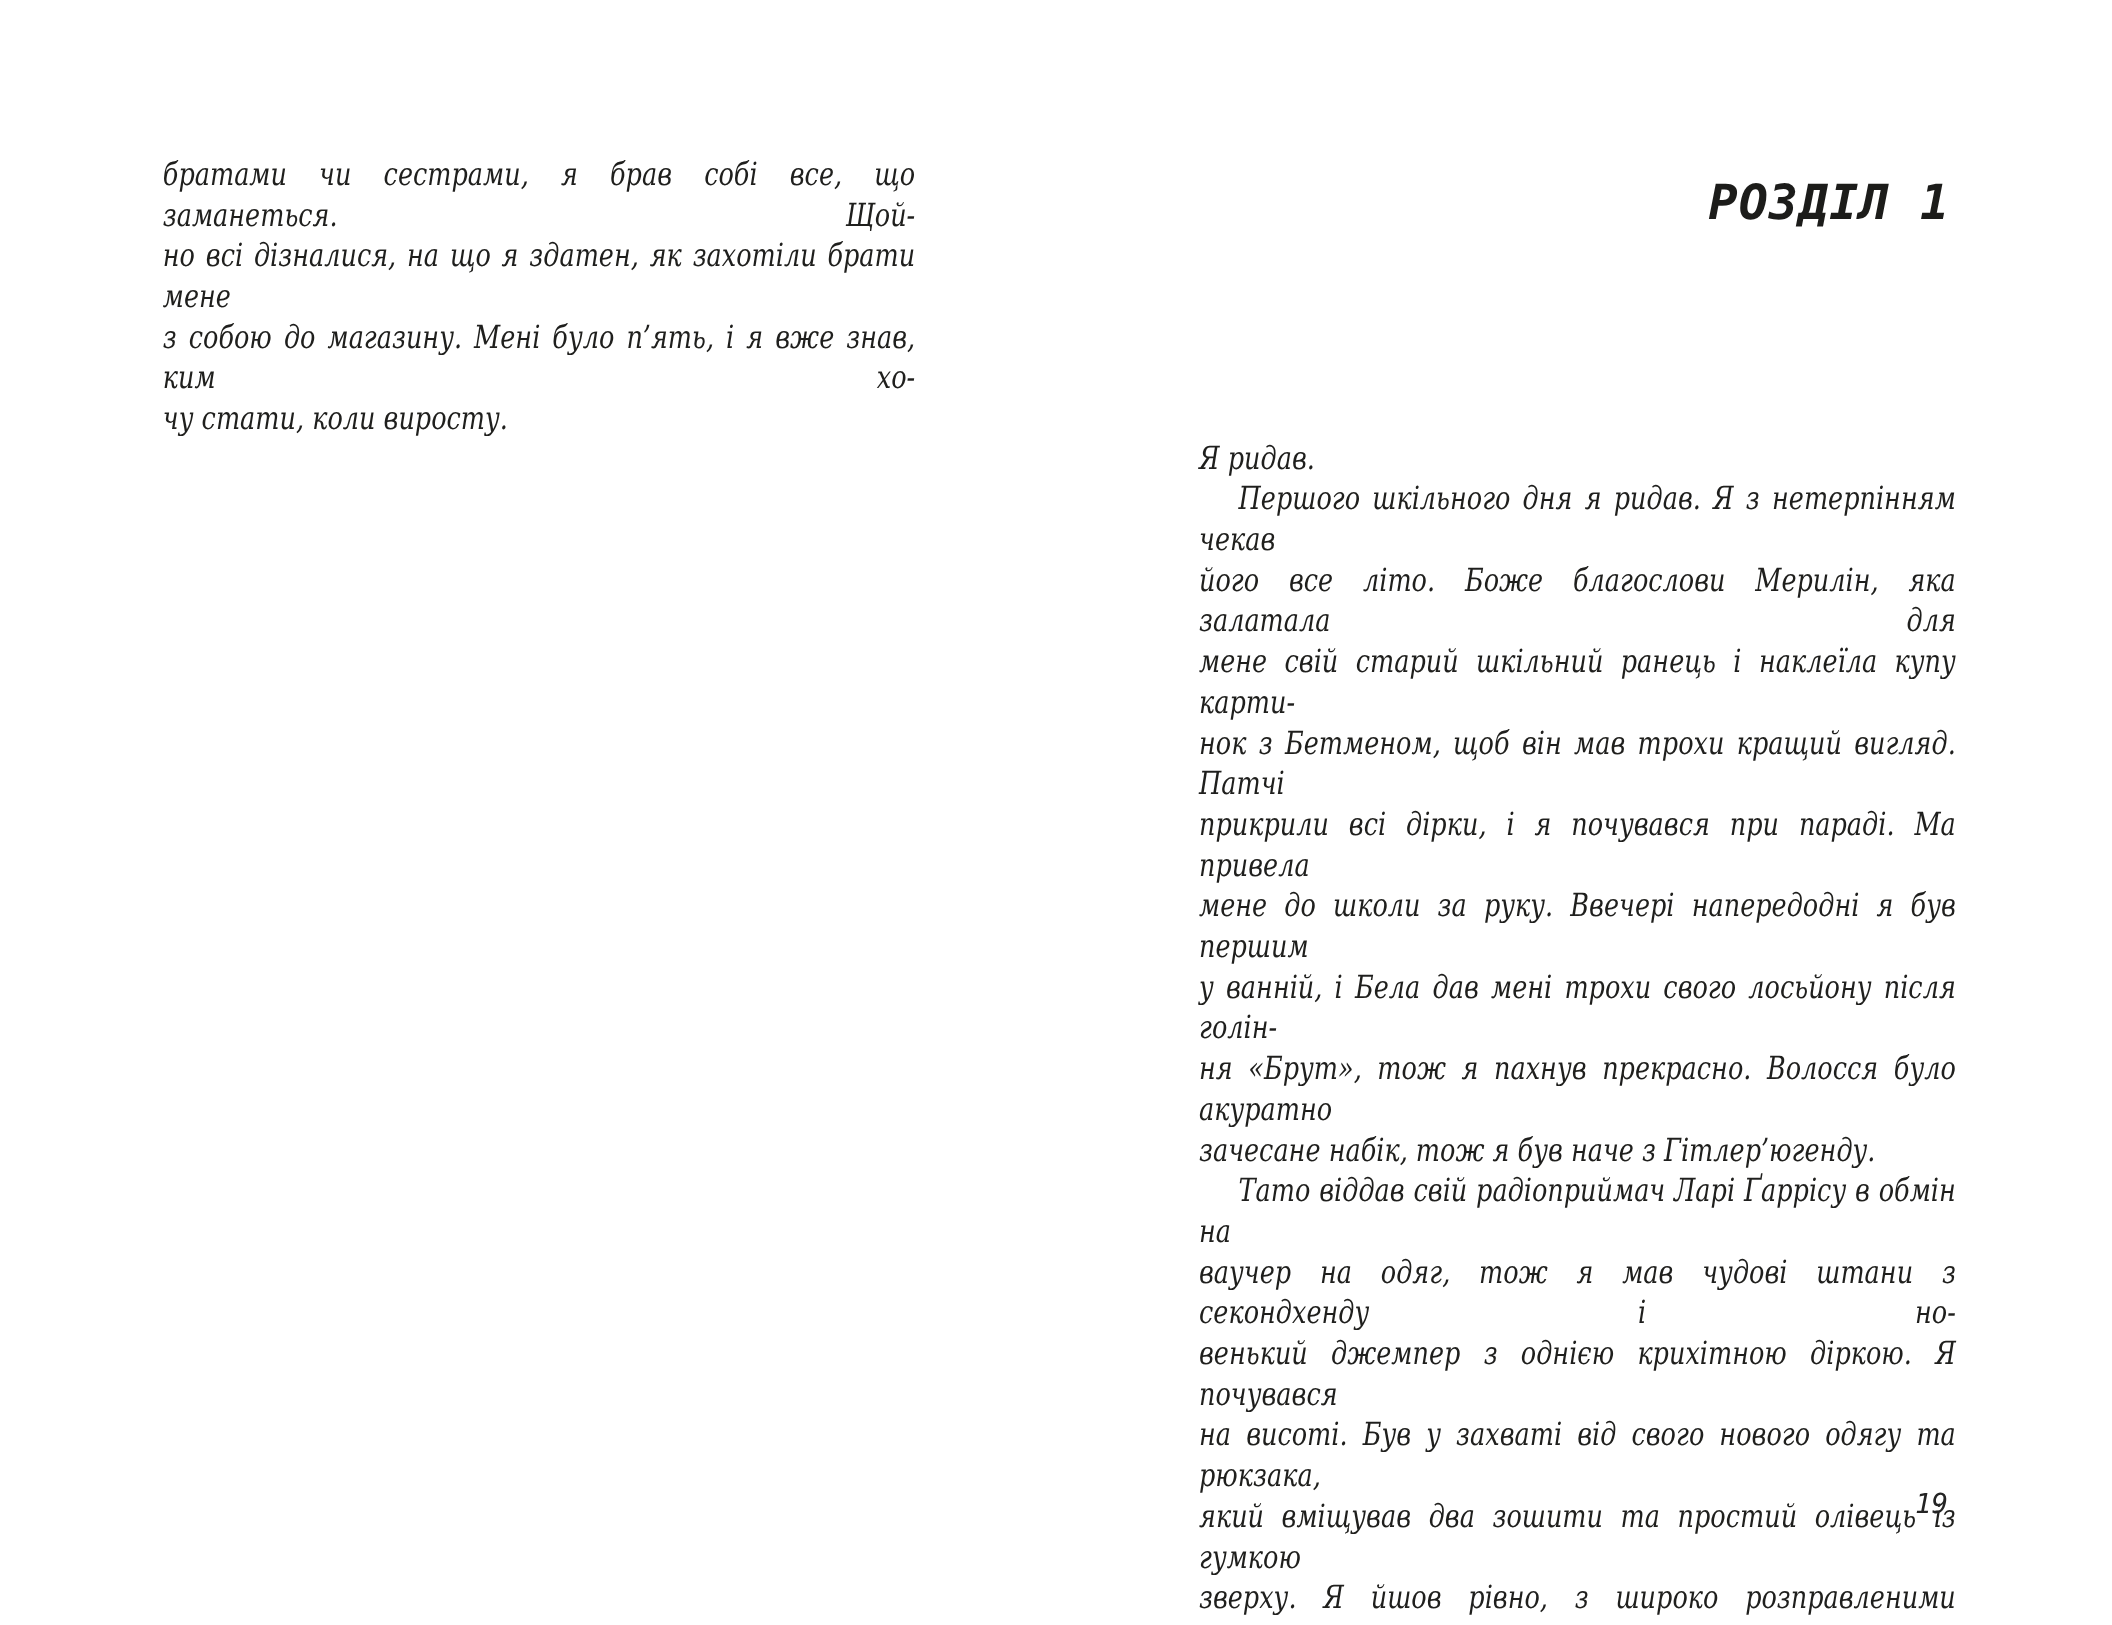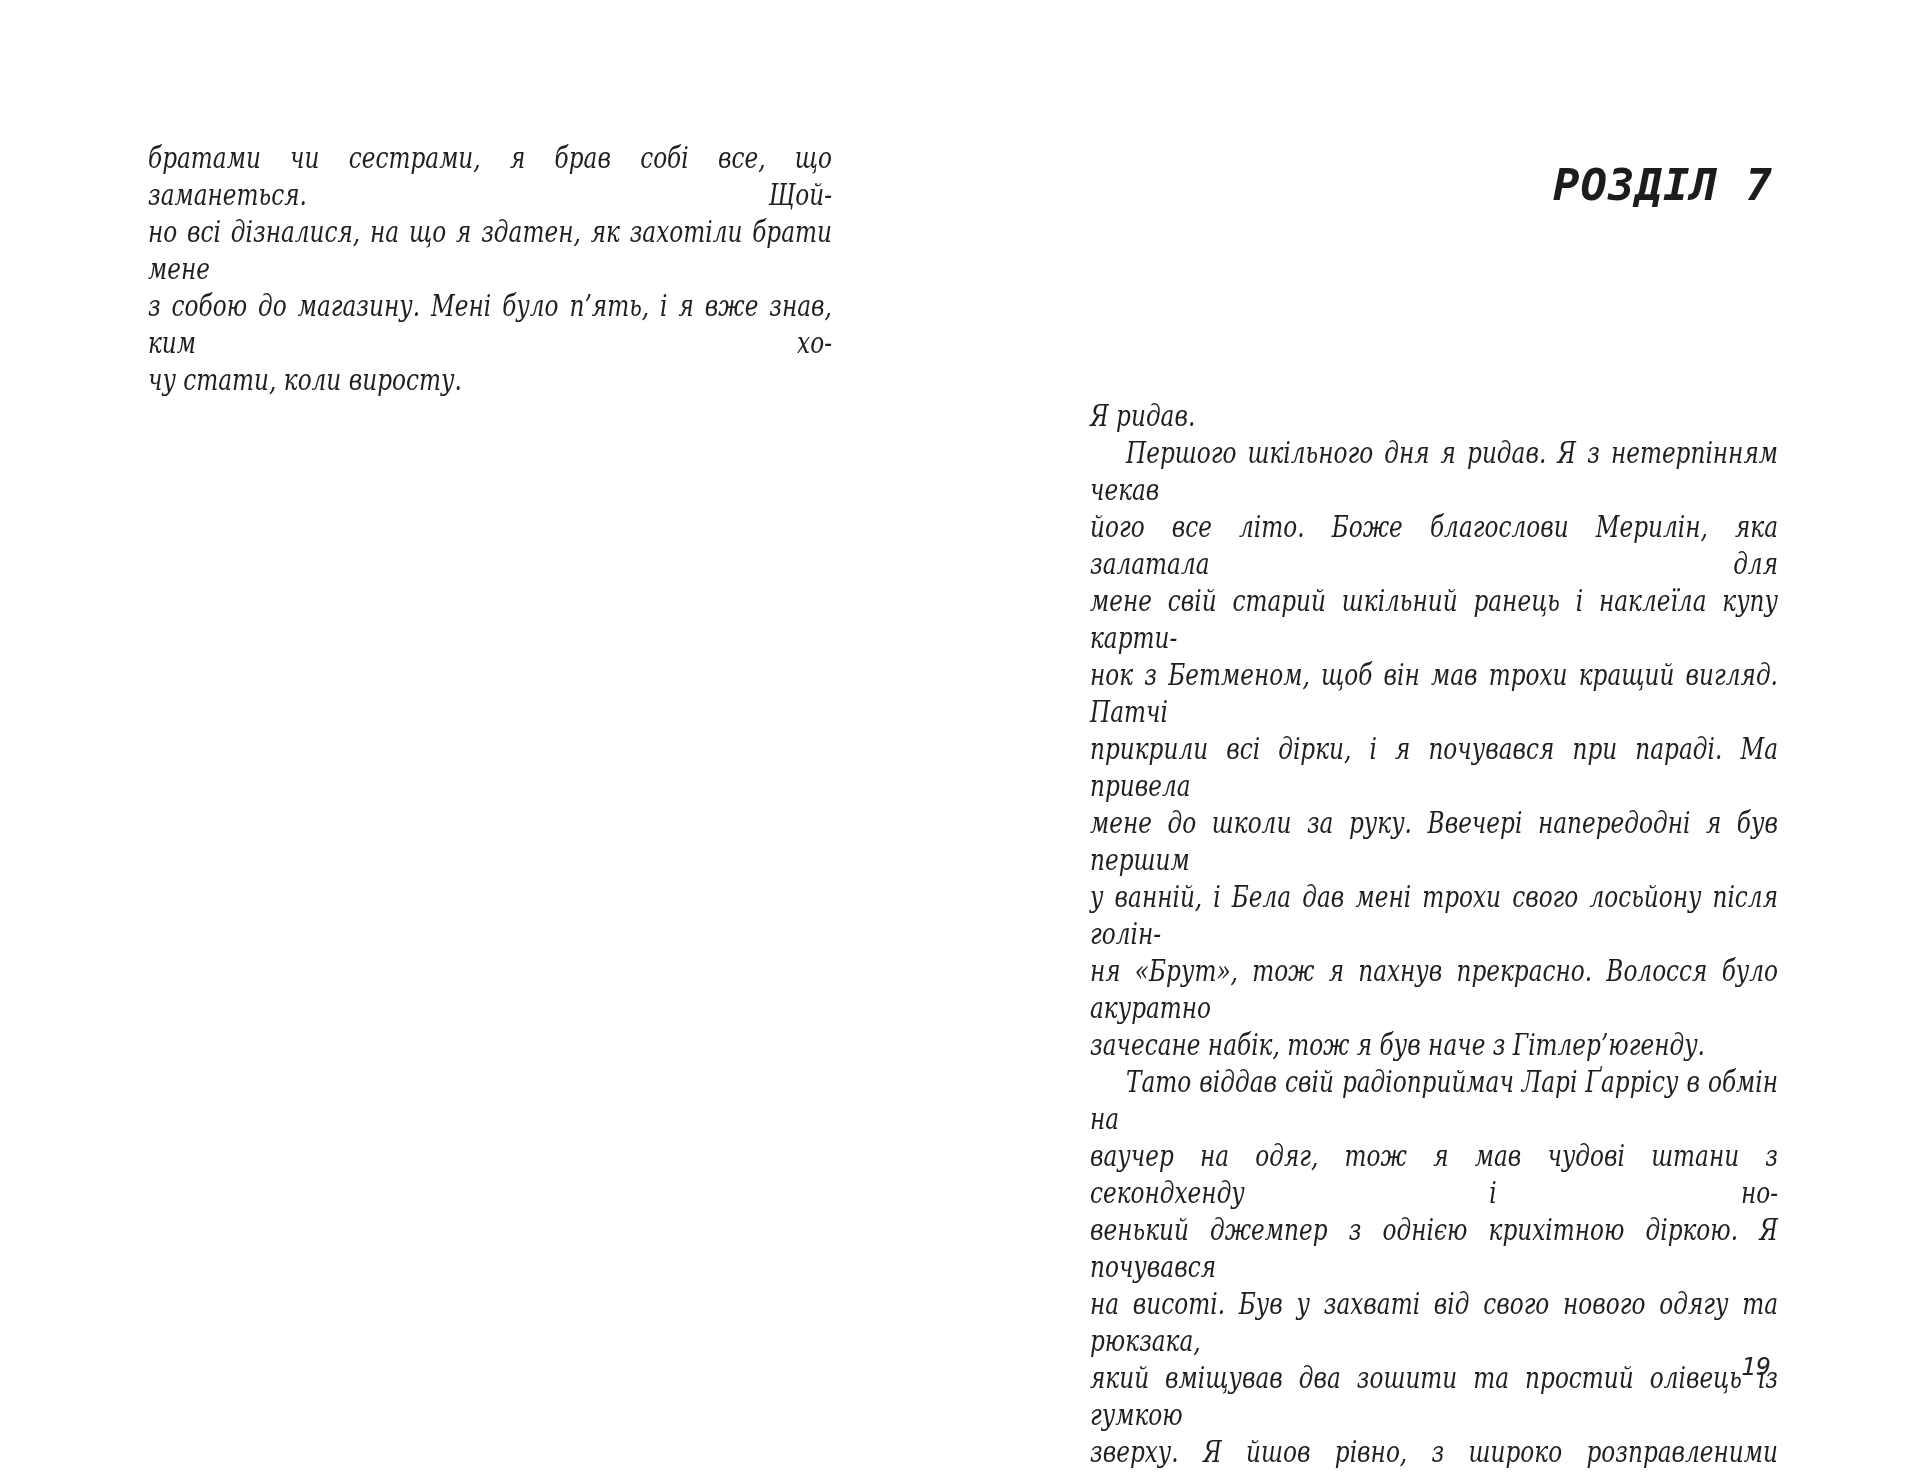--- a/index.html
+++ b/index.html
@@ -81,21 +81,21 @@
 
 <div class="spread">
 
   <div class="text-block left-block">
       <div class="line">братами чи сестрами, я брав собі все, що заманеться. Щой-</div>
       <div class="line">но всі дізналися, на що я здатен, як захотіли брати мене</div>
       <div class="line">з собою до магазину. Мені було п’ять, і я вже знав, ким хо-</div>
       <div class="line last">чу стати, коли виросту.</div>
     </div>
 
-  <div class="chapter-heading">РОЗДІЛ 7</div>
+  <div class="chapter-heading">РОЗДІЛ 1</div>
 
   <div class="text-block right-block">
       <div class="line last">Я ридав.</div>
       <div class="line indent">Першого шкільного дня я ридав. Я з нетерпінням чекав</div>
       <div class="line">його все літо. Боже благослови Мерилін, яка залатала для</div>
       <div class="line">мене свій старий шкільний ранець і наклеїла купу карти-</div>
       <div class="line">нок з Бетменом, щоб він мав трохи кращий вигляд. Патчі</div>
       <div class="line">прикрили всі дірки, і я почувався при параді. Ма привела</div>
       <div class="line">мене до школи за руку. Ввечері напередодні я був першим</div>
       <div class="line">у ванній, і Бела дав мені трохи свого лосьйону після голін-</div>

